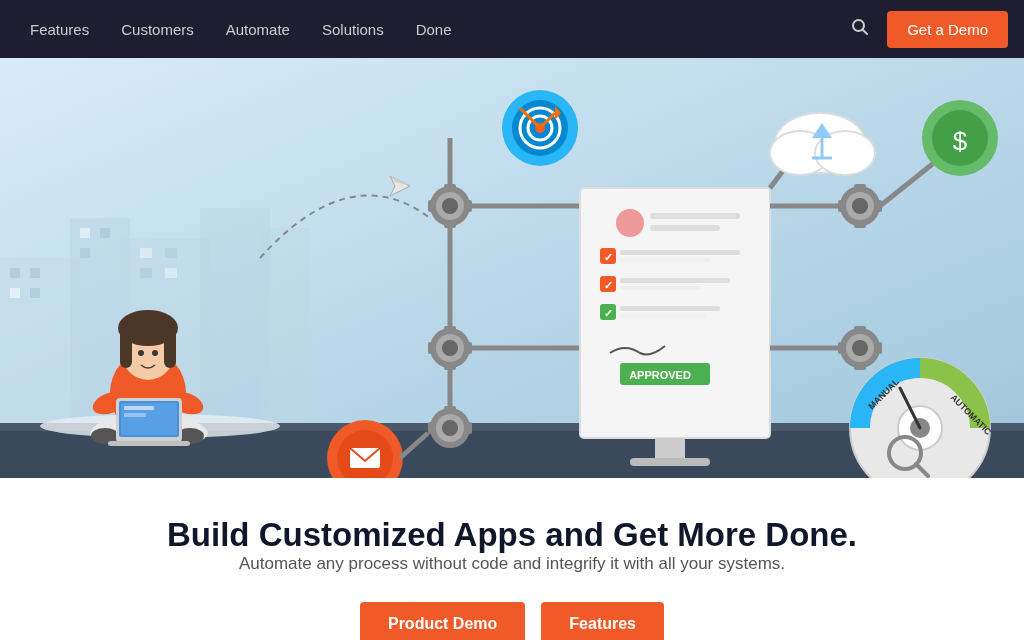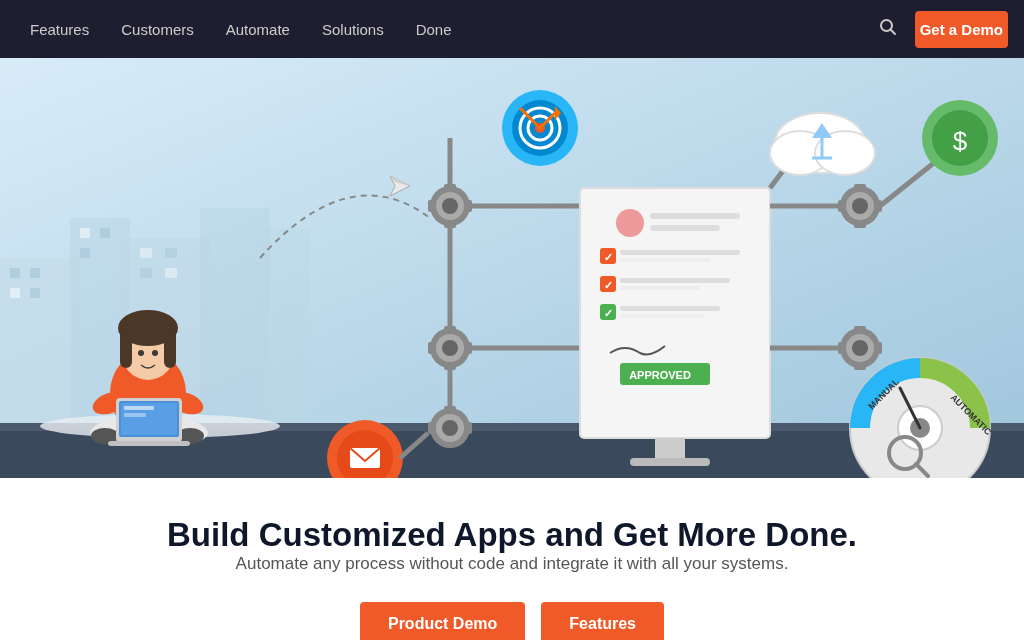--- a/index.html
+++ b/index.html
@@ -66,23 +66,23 @@
       cursor: pointer;
       color: #ccc;
       font-size: 18px;
       padding: 4px 8px;
     }
     .demo-btn {
       background: #f05a28;
       color: #fff;
       border: none;
       border-radius: 4px;
-      padding: 10px 5px;
+      padding: 10px 20px;
       font-size: 15px;
-      font-weight: 700;
+      font-weight: 400;
       cursor: pointer;
       white-space: nowrap;
     }
 
     
     .hero {
       position: relative;
       height: 420px;
       background: linear-gradient(160deg, #d0e8f5 0%, #b8d9ef 30%, #a8cde8 60%, #8bb5d4 100%);
       overflow: hidden;
@@ -362,18 +362,18 @@
 
     <rect x="350" y="390" width="30" height="20" rx="2" fill="#fff"></rect>
     <polyline points="350,390 365,403 380,390" stroke="#e64a19" stroke-width="2" fill="none"></polyline>
 
     <line x1="400" y1="400" x2="428" y2="375" stroke="#888" stroke-width="5"></line>
   </svg>
 </div>
 
 <div class="content">
   <h1 class="headline">Build Customized Apps and Get More Done.</h1>
-  <p class="subheadline">Automate any process without code and integrate it with all your systems.</p>
+  <p class="subheadline">Automate any process without code and integrify it with all your systems.</p>
   <div class="cta-buttons">
     <button class="cta-btn-primary">Product Demo</button>
     <button class="cta-btn-secondary">Features</button>
   </div>
 </div>
 
 </body></html>

